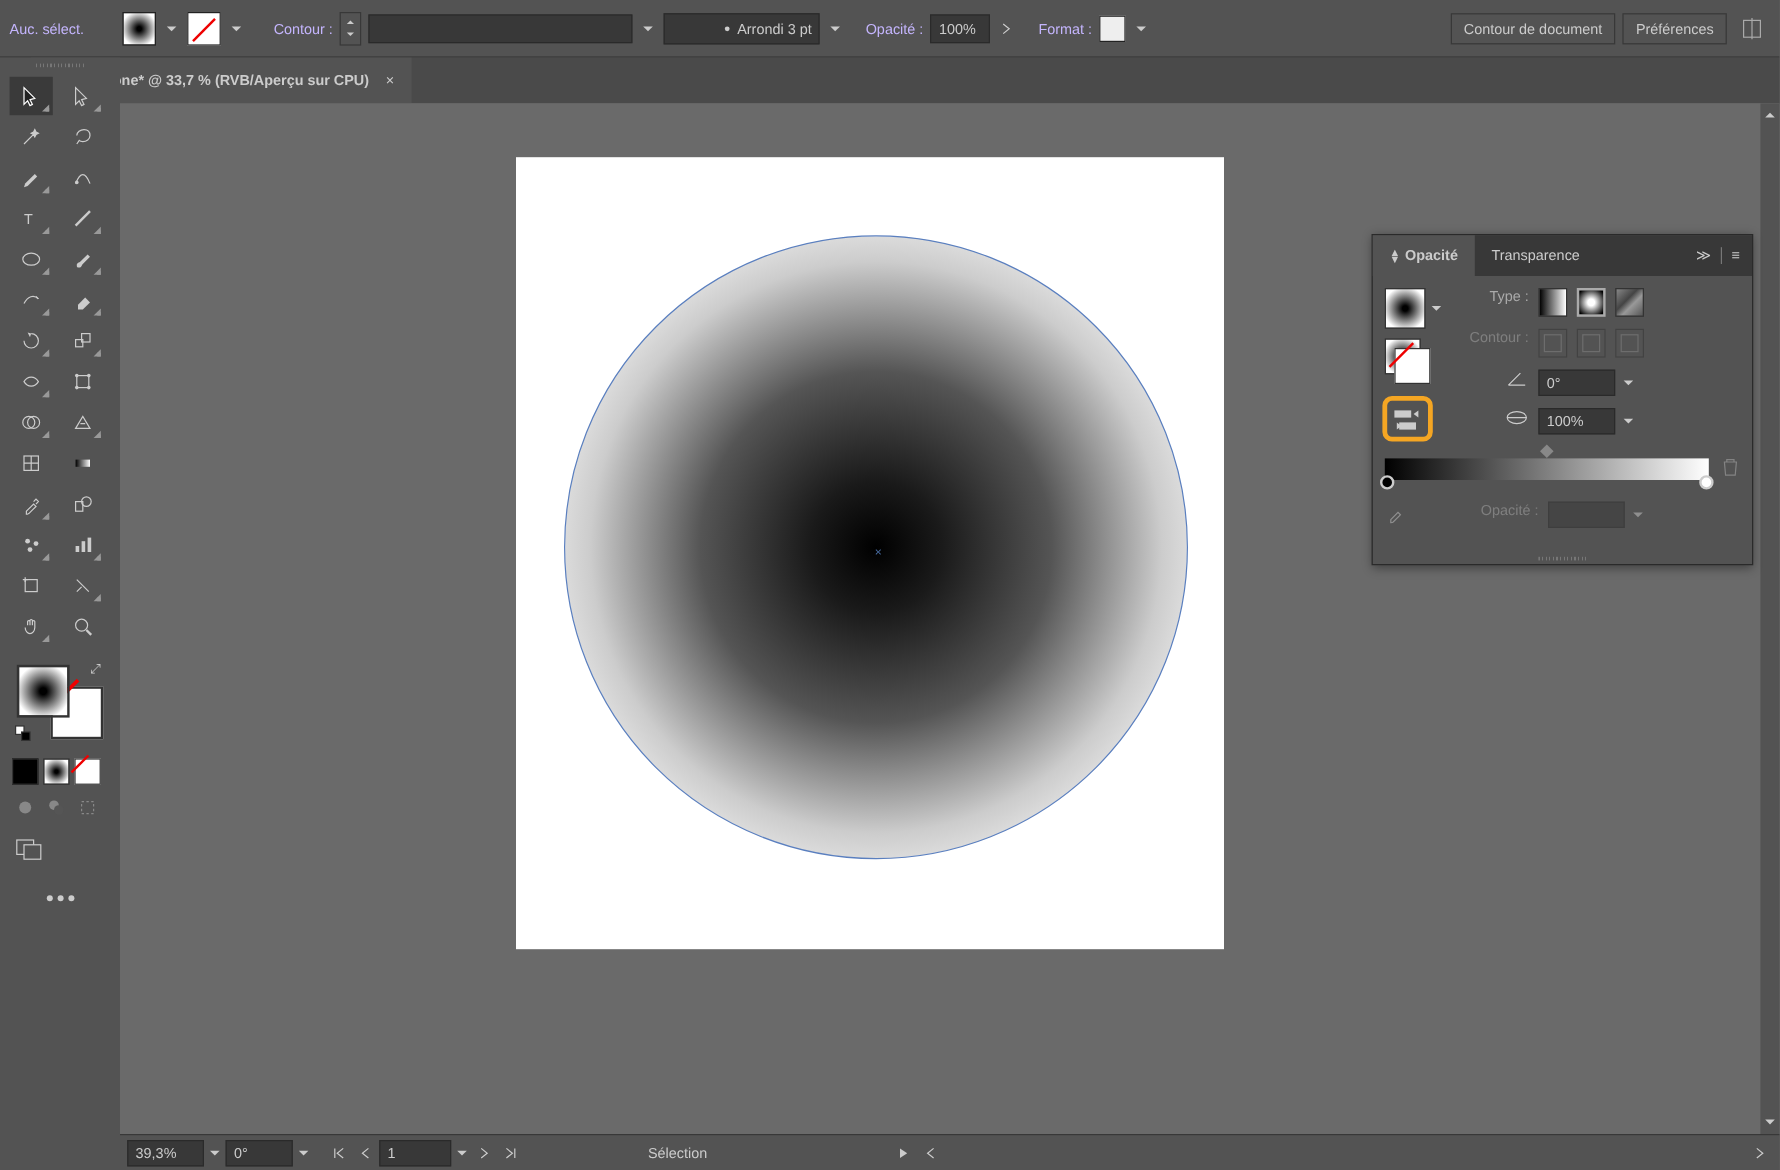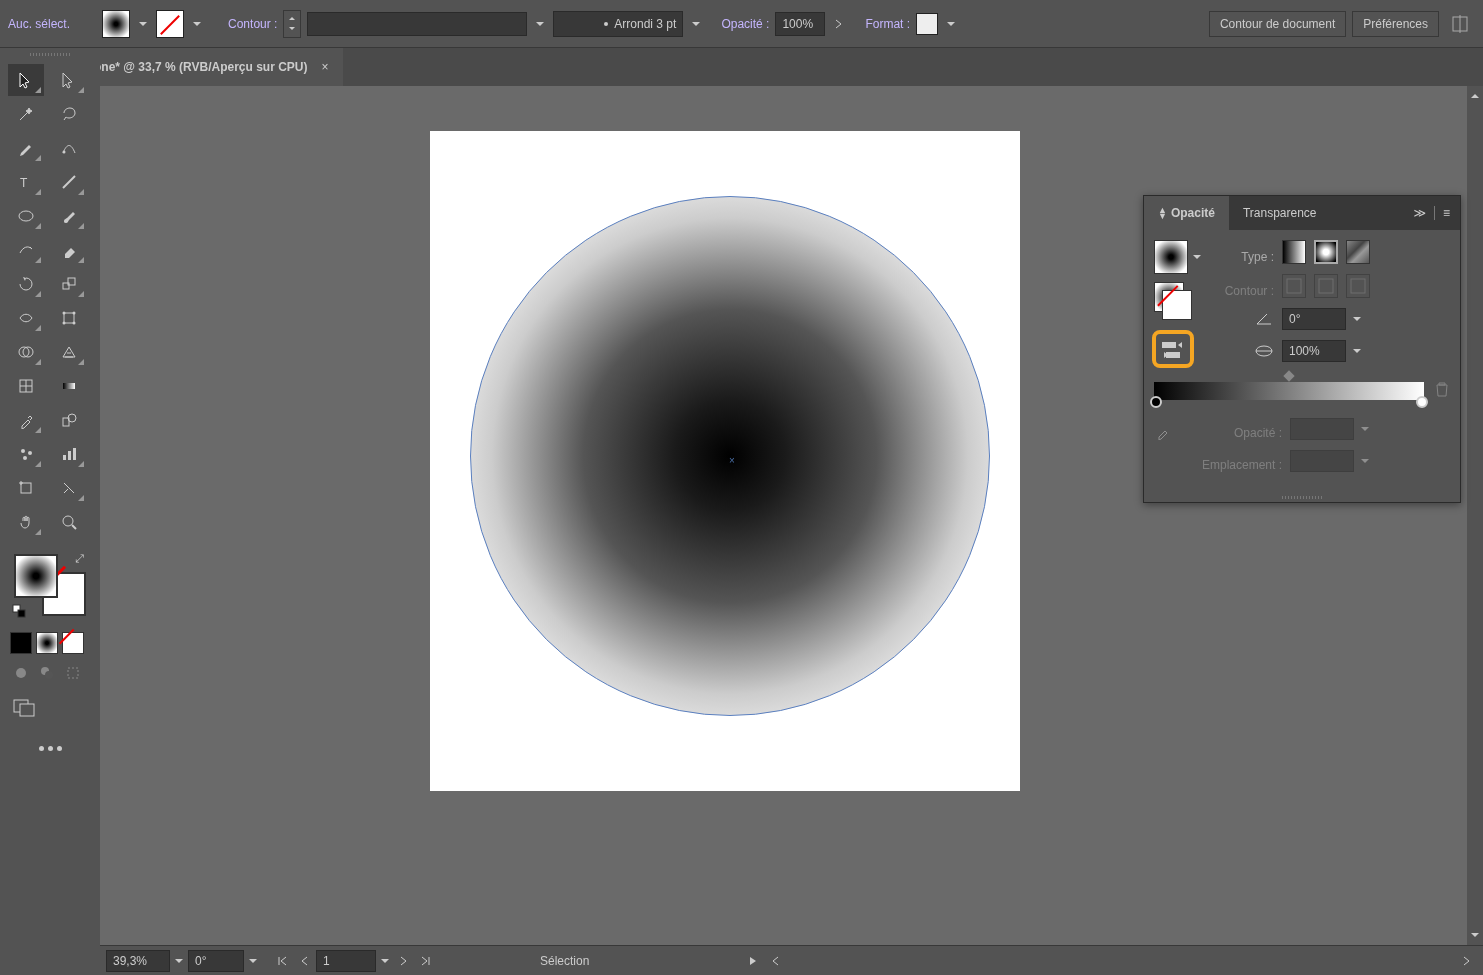--- a/index.html
+++ b/index.html
@@ -52,21 +52,21 @@
 .mini.none::after{content:"";position:absolute;inset:0;border-top:2px solid #e00;transform:rotate(-45deg);}
 .dots3{display:flex;gap:4px;padding:18px 12px;justify-content:center;}
 .dots3 span{width:5px;height:5px;background:#ccc;border-radius:50%;}
 .panel{position:absolute;right:22px;top:195px;width:318px;background:#535353;border:1px solid #2a2a2a;box-shadow:0 2px 8px rgba(0,0,0,.4);}
 .panel .tabs{height:34px;background:#383838;display:flex;align-items:center;}
 .panel .ptab{padding:0 14px;height:34px;display:flex;align-items:center;cursor:pointer;gap:4px;}
 .panel .ptab.active{background:#535353;font-weight:bold;color:#fff;}
 .panel .ptab .updown{font-size:9px;line-height:6px;}
 .panel .menu{margin-left:auto;padding:0 10px;display:flex;align-items:center;gap:8px;}
 .panel .body{padding:10px;}
-.prow{display:flex;align-items:flex-end;margin-bottom:10px;gap:8px;}
+.prow{display:flex;align-items:flex-start;margin-bottom:10px;gap:8px;}
 .prow .lbl{width:60px;text-align:right;color:#aaa;}
 .typ{width:24px;height:24px;border:1px solid #333;cursor:pointer;}
 .typ.active{border:2px solid #aaa;}
 .typ.linear{background:linear-gradient(90deg,#000,#fff);}
 .typ.radial{background:radial-gradient(circle,#fff 20%,#000 90%);}
 .typ.free{background:linear-gradient(135deg,#888,#444 40%,#999 60%,#555);}
 .pnl-left{float:left;width:52px;}
 .pnl-right{margin-left:60px;}
 .thumb{width:34px;height:34px;border:1px solid #333;}
 .thumb.radial{background:radial-gradient(circle,#000 10%,#fff 80%);}
@@ -497,28 +497,20 @@
         <svg width="18" height="18">
             <path d="M5 15l6-6 2 2-6 6-2 1z" stroke="#ccc" fill="none"></path>
           </svg>
       </div>
       <span class="lbl" style="width:90px">Opacité :</span>
       <div class="inpbox">
           <input disabled="" style="">
           <div class="dd"></div>
         </div>
     </div>
-    <div class="prow disabled-stroke">
-      <div style="width:30px"></div>
-      <span class="lbl" style="width:90px">Emplacement :</span>
-      <div class="inpbox">
-          <input disabled="" style="">
-          <div class="dd"></div>
-        </div>
-    </div>
   </div>
   <div class="grip" style="height:10px;display:flex;justify-content:center;align-items:center">
     <div style="width:40px;height:3px;background:repeating-linear-gradient(90deg,#777 0 1px,transparent 1px 3px)"></div>
   </div>
 </div>
 
 <div class="statusbar">
   <div class="field" style="width:64px">
       <span>39,3%</span>
     </div>

